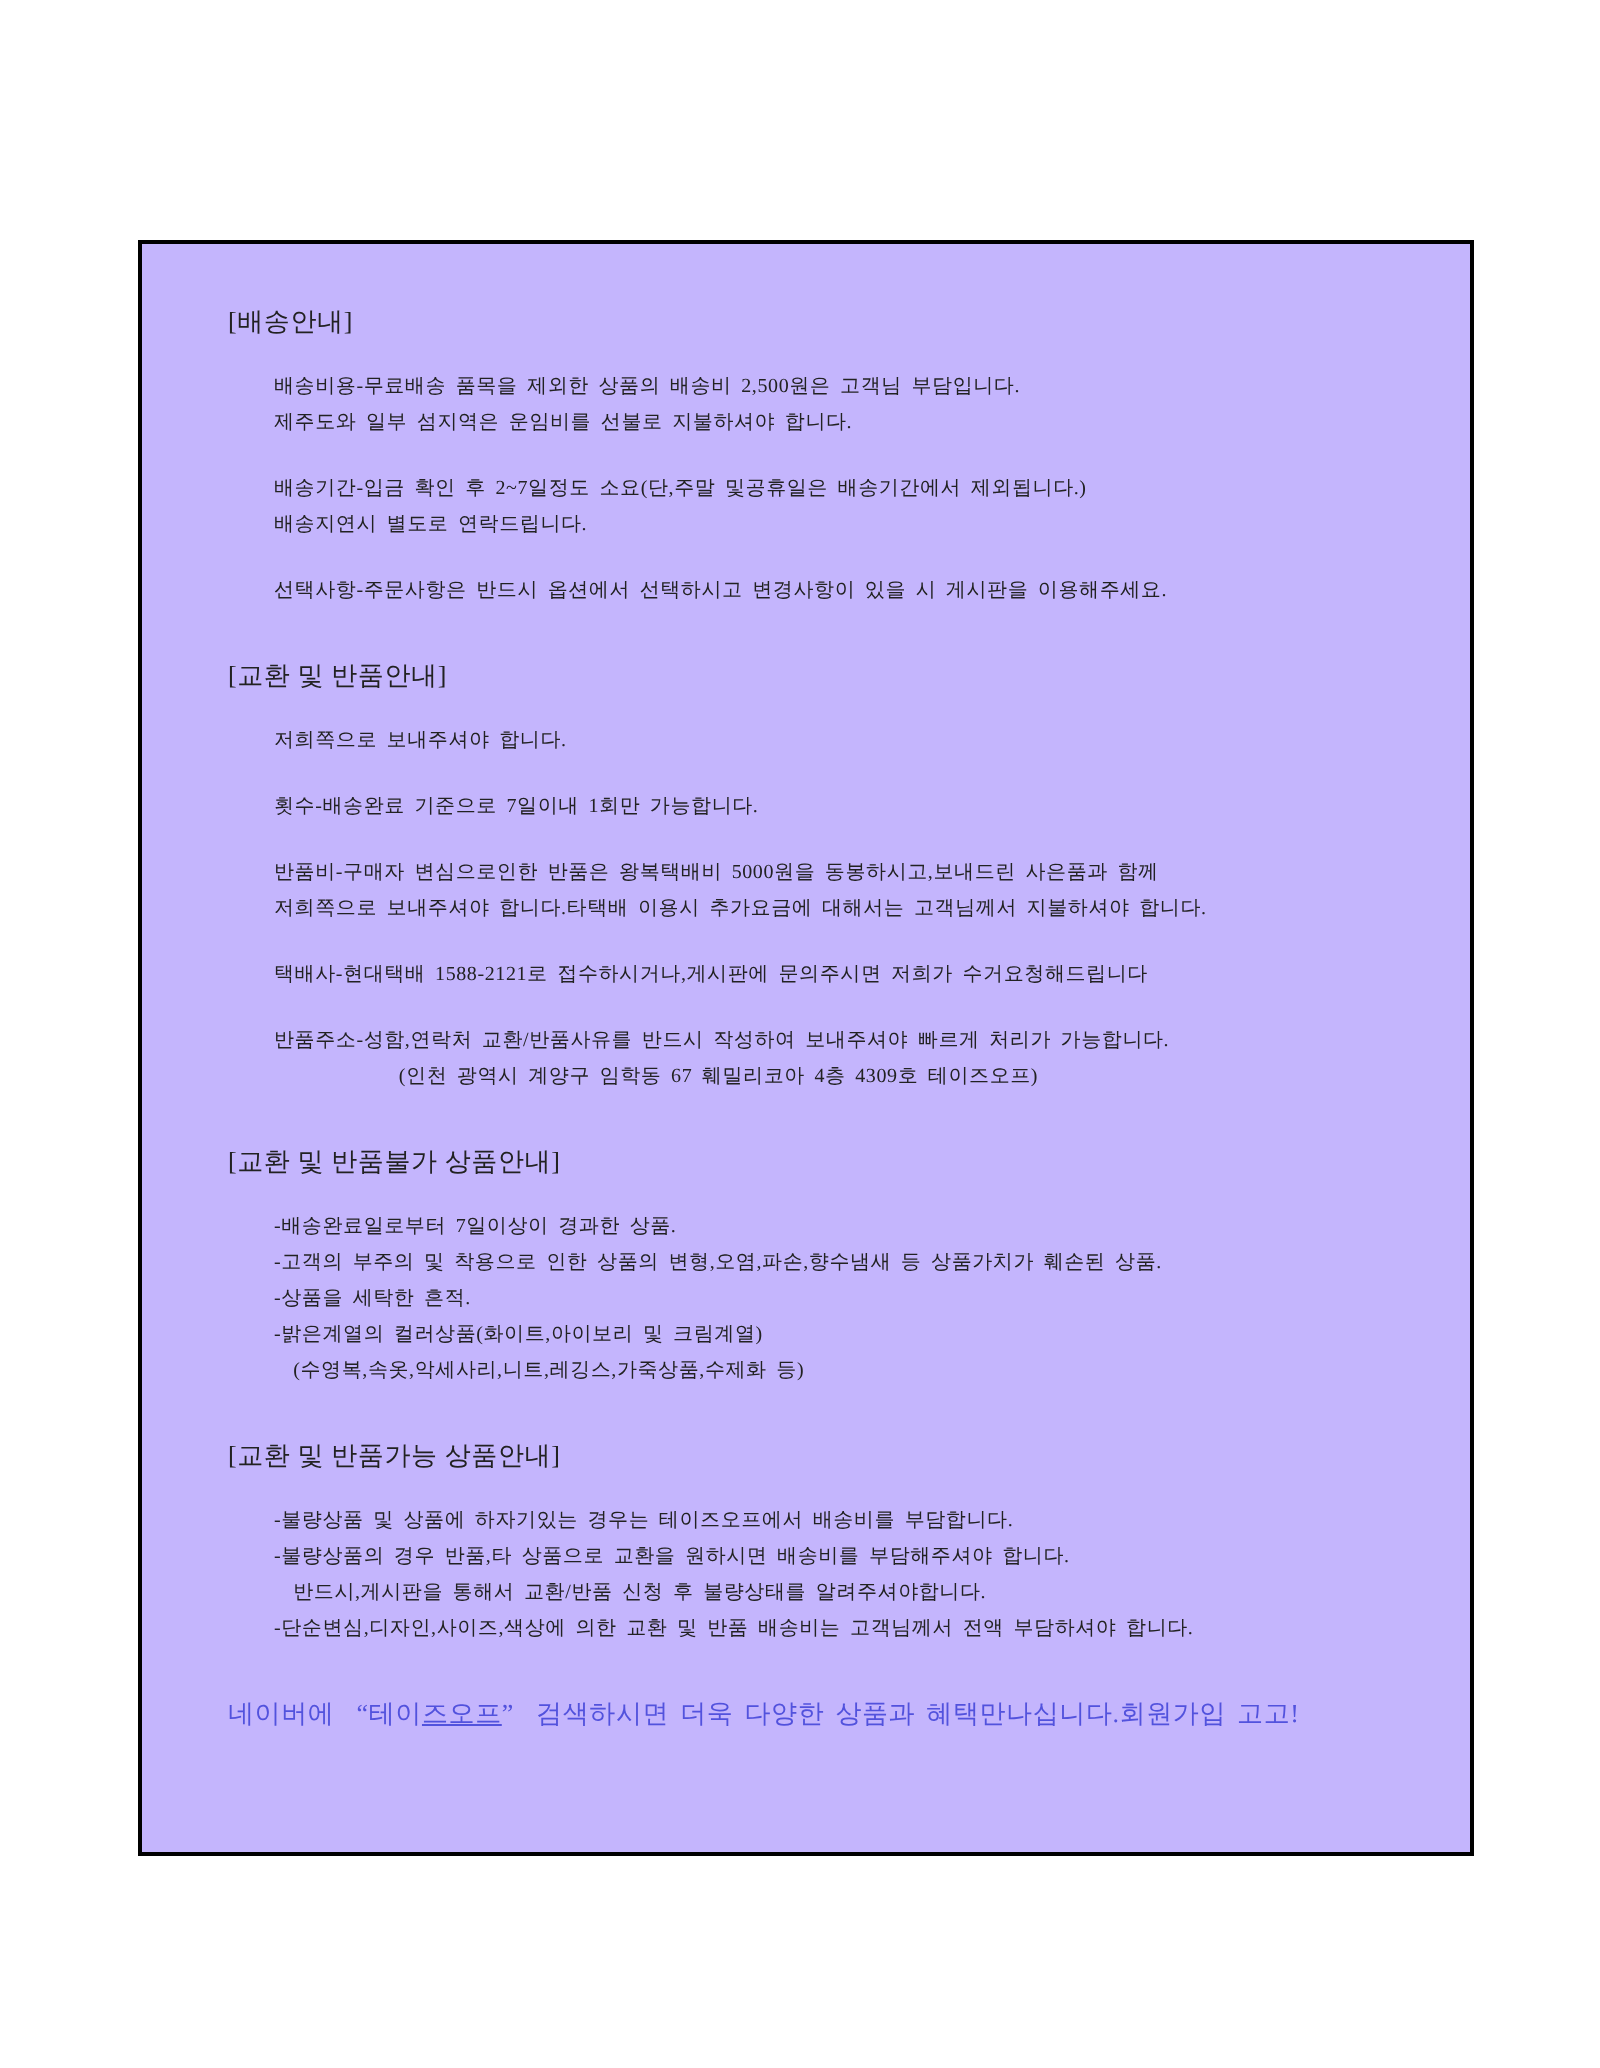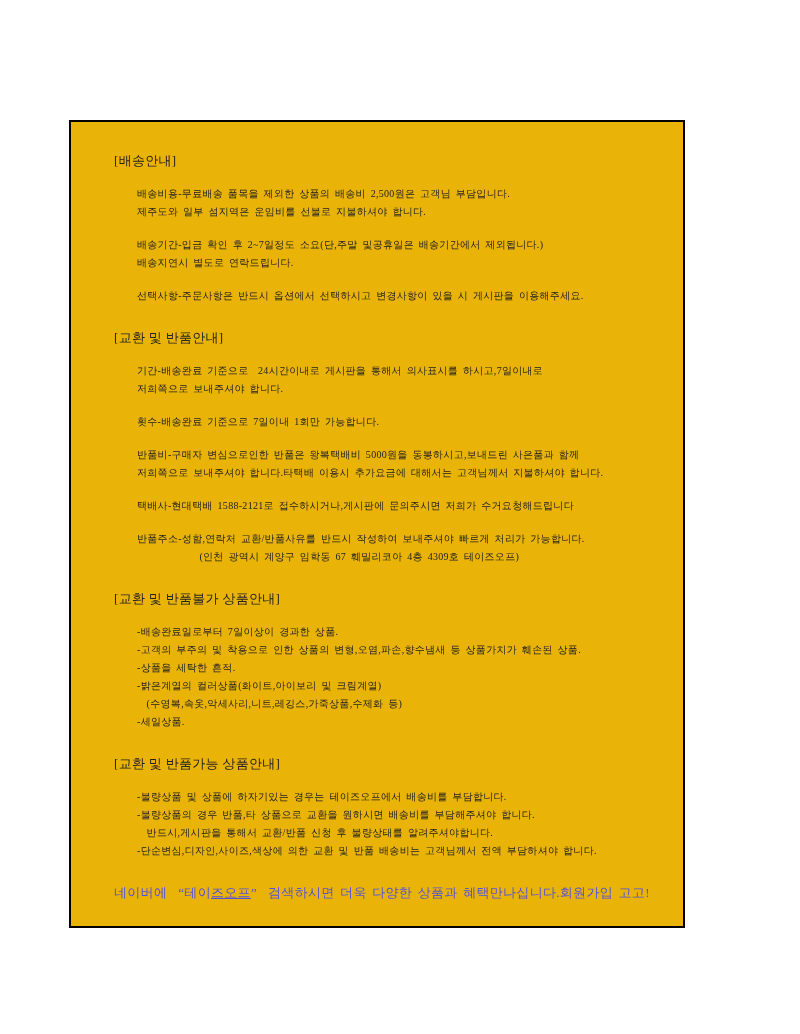--- a/index.html
+++ b/index.html
@@ -10,24 +10,24 @@
   }
   .page {
     position: relative;
     width: 800px; height: 1034px;
     background: #ffffff;
     overflow: hidden;
   }
   .doc {
     position: absolute;
     left: 69px; top: 120px;
-    width: 616px; height: 808px;
+    width: 668px; height: 808px;
     box-sizing: border-box;
     border: 2px solid #000000;
-    background: #eab308;
+    background: #c4b5fd;
     padding: 30px 18px 0 43px;
     overflow: hidden;
   }
   .sec { margin: 0 0 24px 0; }
   .sec-title {
     font-size: 13px;
     line-height: 18px;
     color: #222222;
     letter-spacing: 0.3px;
     margin: 0 0 15px 0;
@@ -72,21 +72,20 @@
         <div class="line">배송지연시 별도로 연락드립니다.</div>
       </div>
       <div class="para">
         <div class="line">선택사항-주문사항은 반드시 옵션에서 선택하시고 변경사항이 있을 시 게시판을 이용해주세요.</div>
       </div>
     </div>
 
     <div class="sec">
       <div class="sec-title">[교환 및 반품안내]</div>
       <div class="para">
-        <div class="line">기간-배송완료 기준으로  24시간이내로 게시판을 통해서 의사표시를 하시고,7일이내로</div>
         <div class="line">저희쪽으로 보내주셔야 합니다.</div>
       </div>
       <div class="para">
         <div class="line">횟수-배송완료 기준으로 7일이내 1회만 가능합니다.</div>
       </div>
       <div class="para">
         <div class="line">반품비-구매자 변심으로인한 반품은 왕복택배비 5000원을 동봉하시고,보내드린 사은품과 함께</div>
         <div class="line">저희쪽으로 보내주셔야 합니다.타택배 이용시 추가요금에 대해서는 고객님께서 지불하셔야 합니다.</div>
       </div>
       <div class="para">
@@ -99,21 +98,20 @@
     </div>
 
     <div class="sec">
       <div class="sec-title">[교환 및 반품불가 상품안내]</div>
       <div class="para">
         <div class="line">-배송완료일로부터 7일이상이 경과한 상품.</div>
         <div class="line">-고객의 부주의 및 착용으로 인한 상품의 변형,오염,파손,향수냄새 등 상품가치가 훼손된 상품.</div>
         <div class="line">-상품을 세탁한 흔적.</div>
         <div class="line">-밝은계열의 컬러상품(화이트,아이보리 및 크림계열)</div>
         <div class="line">  (수영복,속옷,악세사리,니트,레깅스,가죽상품,수제화 등)</div>
-        <div class="line">-세일상품.</div>
       </div>
     </div>
 
     <div class="sec">
       <div class="sec-title">[교환 및 반품가능 상품안내]</div>
       <div class="para">
         <div class="line">-불량상품 및 상품에 하자기있는 경우는 테이즈오프에서 배송비를 부담합니다.</div>
         <div class="line">-불량상품의 경우 반품,타 상품으로 교환을 원하시면 배송비를 부담해주셔야 합니다.</div>
         <div class="line">  반드시,게시판을 통해서 교환/반품 신청 후 불량상태를 알려주셔야합니다.</div>
         <div class="line">-단순변심,디자인,사이즈,색상에 의한 교환 및 반품 배송비는 고객님께서 전액 부담하셔야 합니다.</div>

